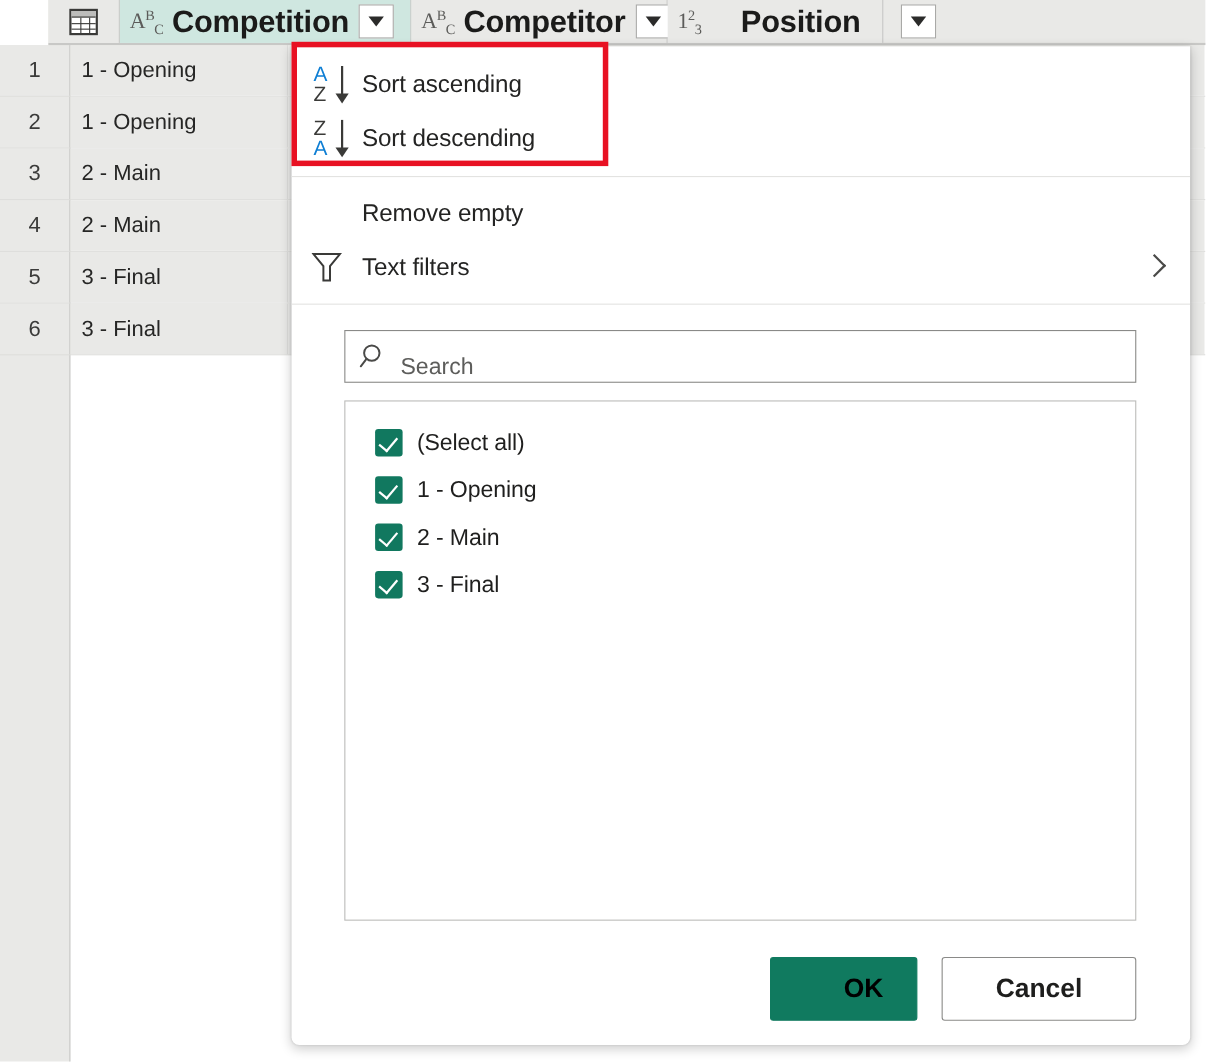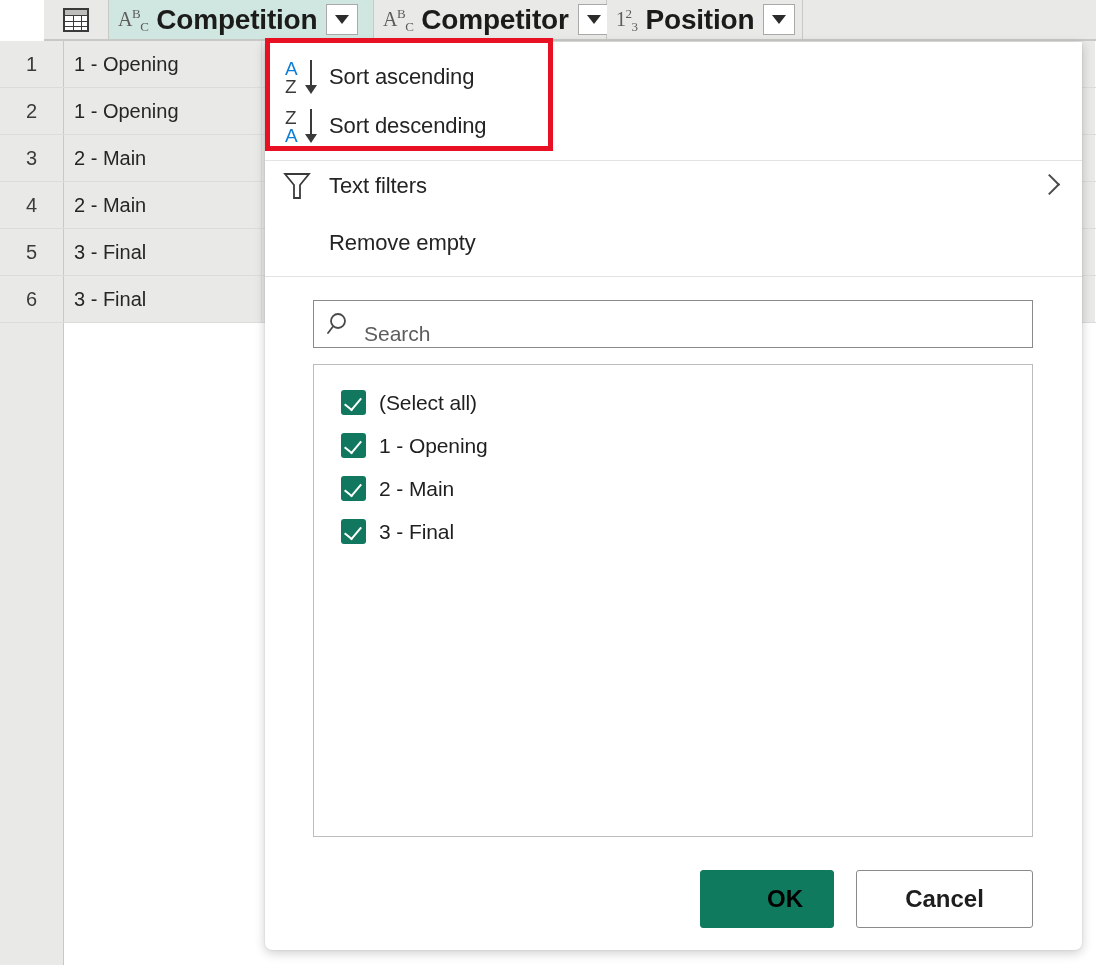--- a/index.html
+++ b/index.html
@@ -469,21 +469,21 @@
     </div>
 
     <div class="col-head plain" style="width:233px;">
       <span class="type-icon">A<sup>B</sup><sub>C</sub></span>
       <span class="col-title">Competitor</span>
       <span class="filter-btn">
         <span class="caret-down"></span>
       </span>
     </div>
 
-    <div class="col-head plain" style="width:196px;">
+    <div class="col-head plain" style="width:196px;gap:28px;">
       <span class="type-icon">1<sup>2</sup><sub>3</sub></span>
       <span class="col-title">Position</span>
       <span class="filter-btn">
         <span class="caret-down"></span>
       </span>
     </div>
   </div>
 
   <div class="filter-panel">
 
@@ -510,35 +510,35 @@
             <span class="shaft"></span>
               <span class="head"></span>
           </span>
         </span>
       </span>
       <span class="mlabel">Sort descending</span>
     </div>
 
     <div class="divider" style="margin-top:10px;"></div>
 
+    <div class="menu-item" style="margin-top:8px;">
+      <span class="menu-icon"></span>
+      <span class="mlabel">Remove empty</span>
+    </div>
+
     <div class="menu-item">
       <span class="menu-icon">
         <span class="funnel">
           <svg width="28" height="30" viewBox="0 0 28 30" aria-hidden="true">
             <path d="M2 3 H26 L17 14 V27 H11 V14 Z" fill="none" stroke="#3a3a38" stroke-width="1.8" stroke-linejoin="miter"></path>
           </svg>
         </span>
       </span>
       <span class="mlabel">Text filters</span>
       <span class="chevron-right"></span>
-    </div>
-
-    <div class="menu-item" style="margin-top:8px;">
-      <span class="menu-icon"></span>
-      <span class="mlabel">Remove empty</span>
     </div>
 
     <div class="divider" style="margin-top:9px;"></div>
 
     <div class="search-wrap">
       <span class="search-icon">
         <svg width="26" height="26" viewBox="0 0 26 26" aria-hidden="true">
           <circle cx="12" cy="10" r="7" fill="none" stroke="#4a4a48" stroke-width="1.8"></circle>
           <line x1="7" y1="15.5" x2="2" y2="22" stroke="#4a4a48" stroke-width="1.8" stroke-linecap="round"></line>
         </svg>

